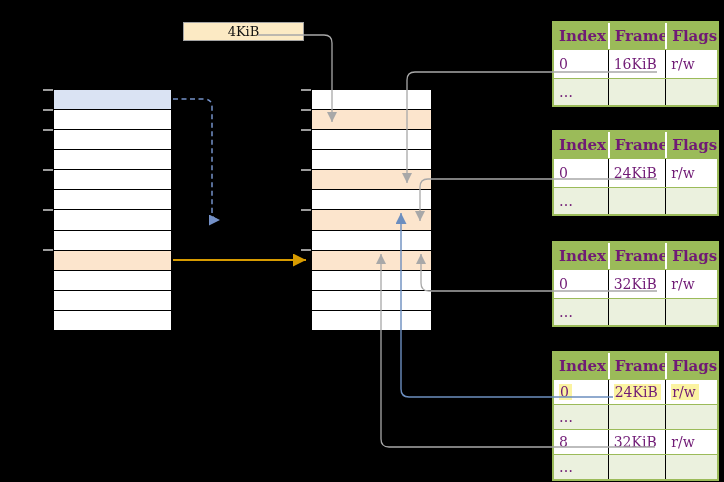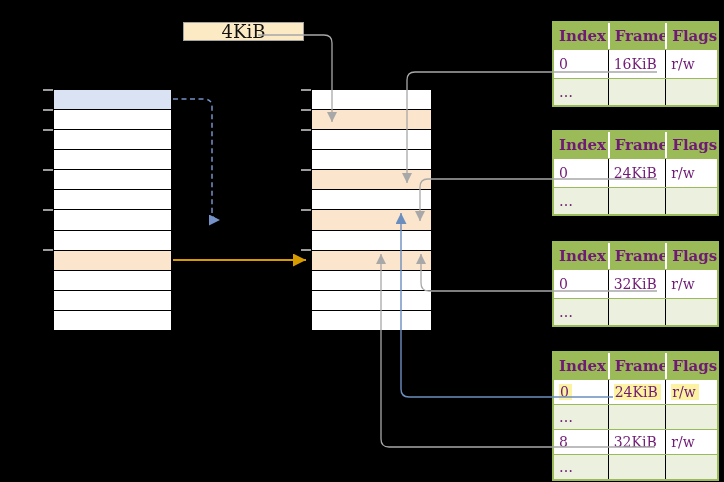--- a/index.html
+++ b/index.html
@@ -13,21 +13,21 @@
   .stack .cell:last-child{border-bottom:none;}
   .cell.white{background:#fff;}
   .cell.blue{background:var(--cell-blue);}
   .cell.orange{background:var(--cell-orange);}
   .tick{position:absolute;width:10px;height:2px;background:#9c9c9c;}
 
   
   .psize{position:absolute;left:183px;top:22px;width:119px;height:17px;
          box-sizing:content-box;background:var(--label-cream);
          border:1px solid #a3a3a3;text-align:center;
-         font-size:18px;line-height:17px;color:#111;}
+         font-size:13px;line-height:17px;color:#111;}
 
   
   .ptable{position:absolute;left:552px;width:167px;box-sizing:border-box;
           border:2px solid var(--header-green);background:#fff;}
   .trow{display:grid;grid-template-columns:55fr 59fr 53fr;box-sizing:border-box;}
   .trow + .trow{border-top:1px solid var(--header-green);}
   .trow.head{background:var(--header-green);color:#fff;font-weight:bold;}
   .trow.head .tcell{font-size:15px;}
   .trow.green{background:var(--row-green);}
   .tcell{display:flex;align-items:center;padding-left:5px;overflow:hidden;

